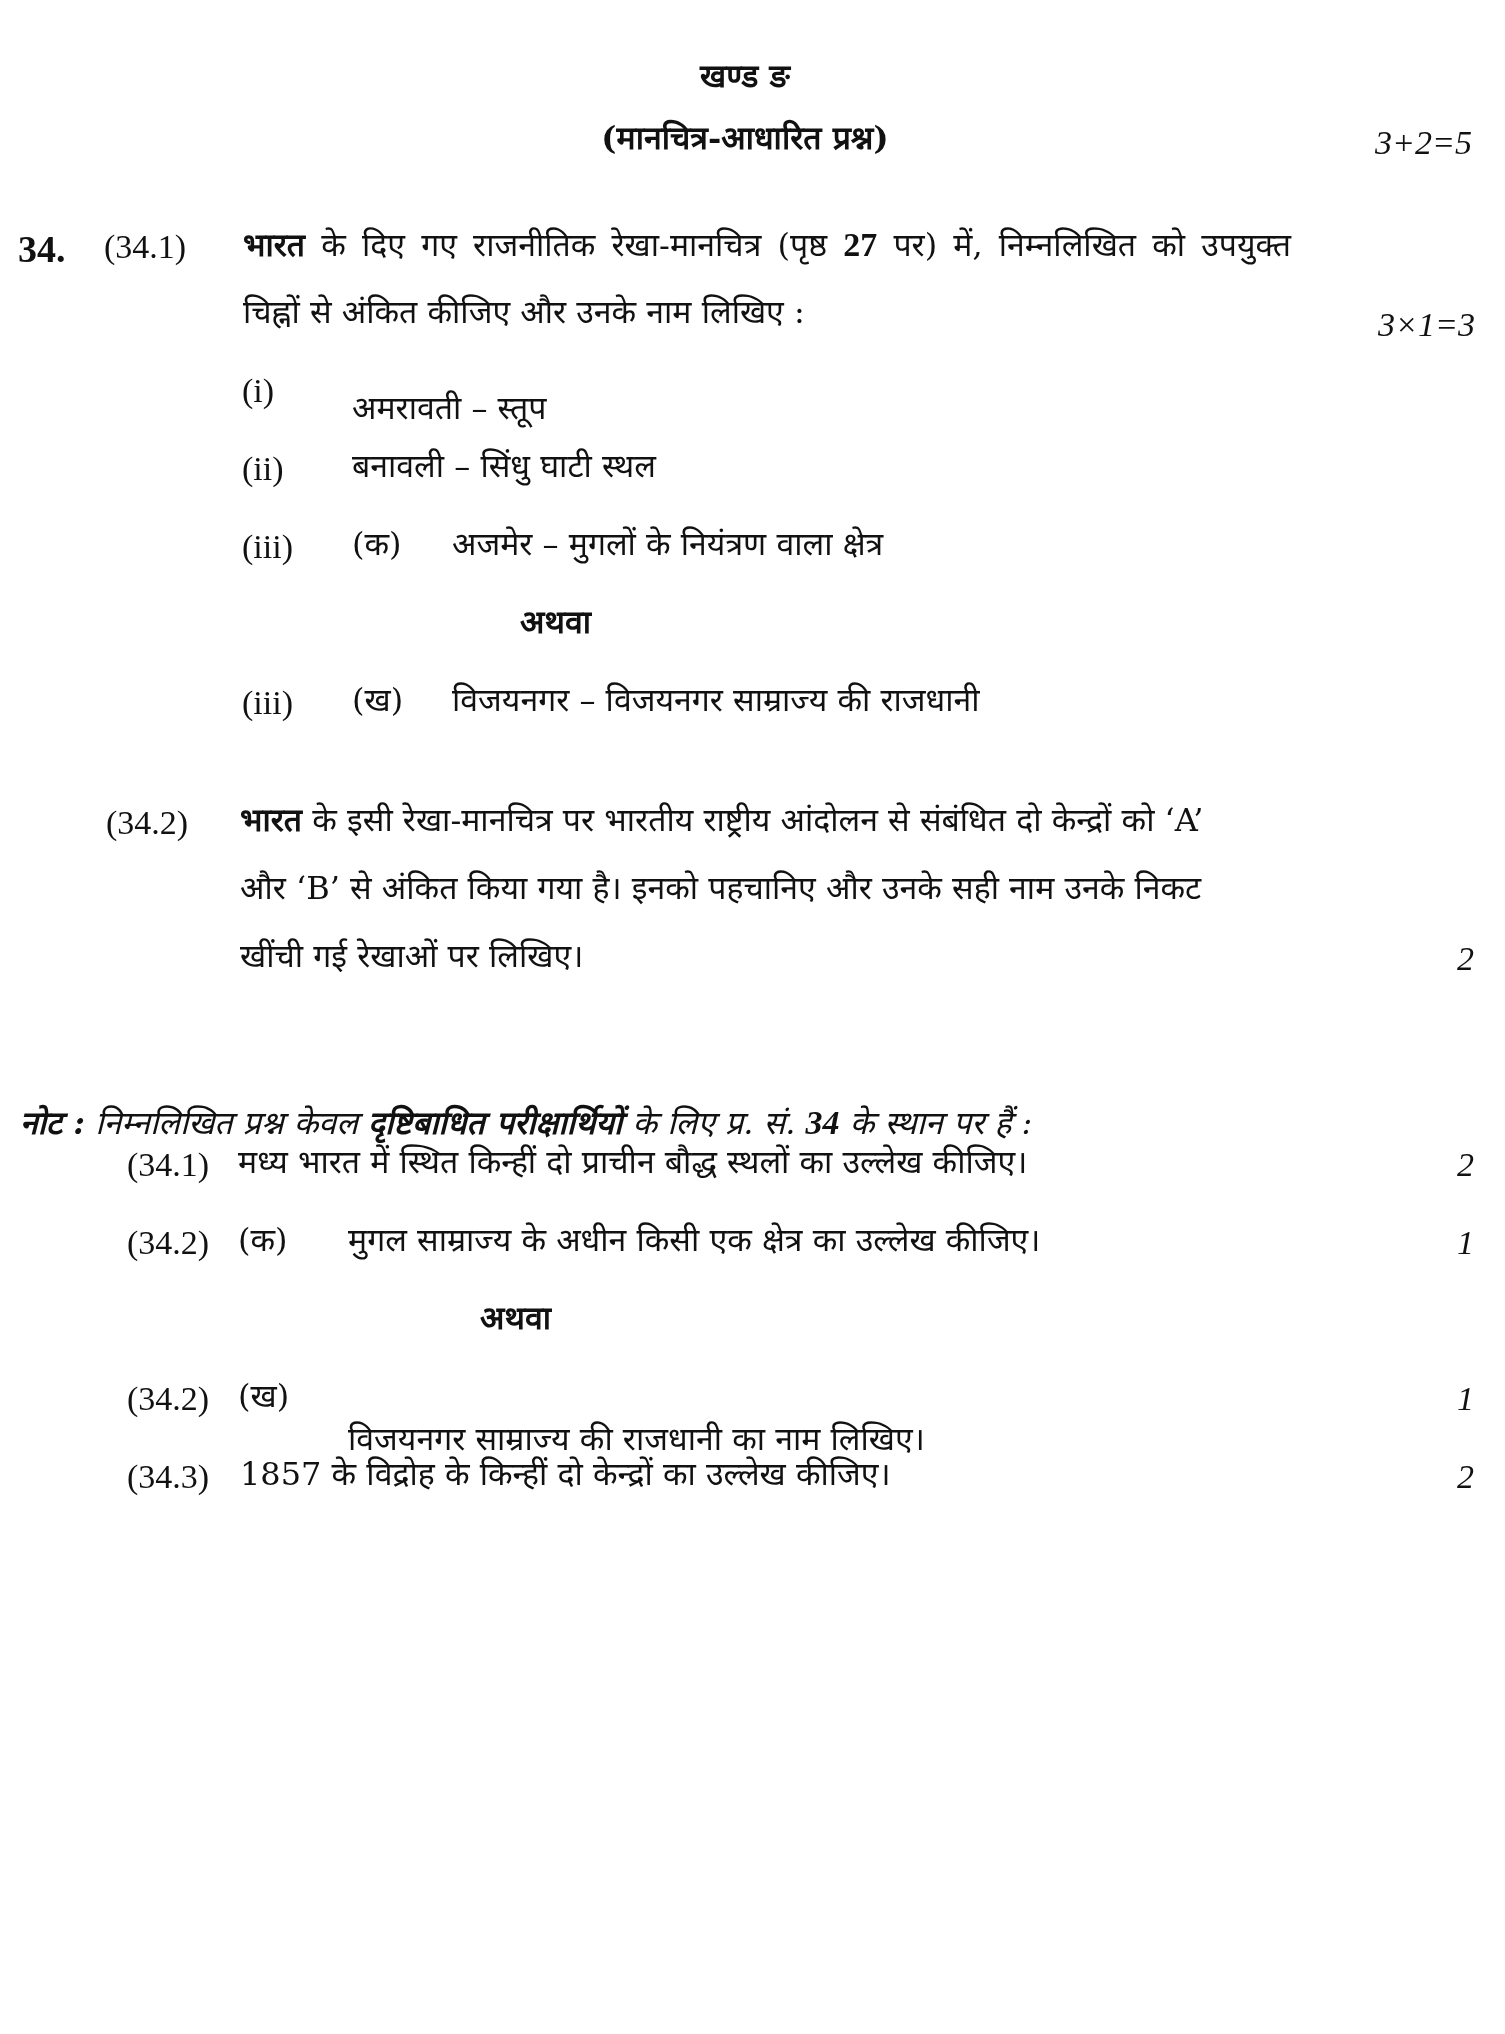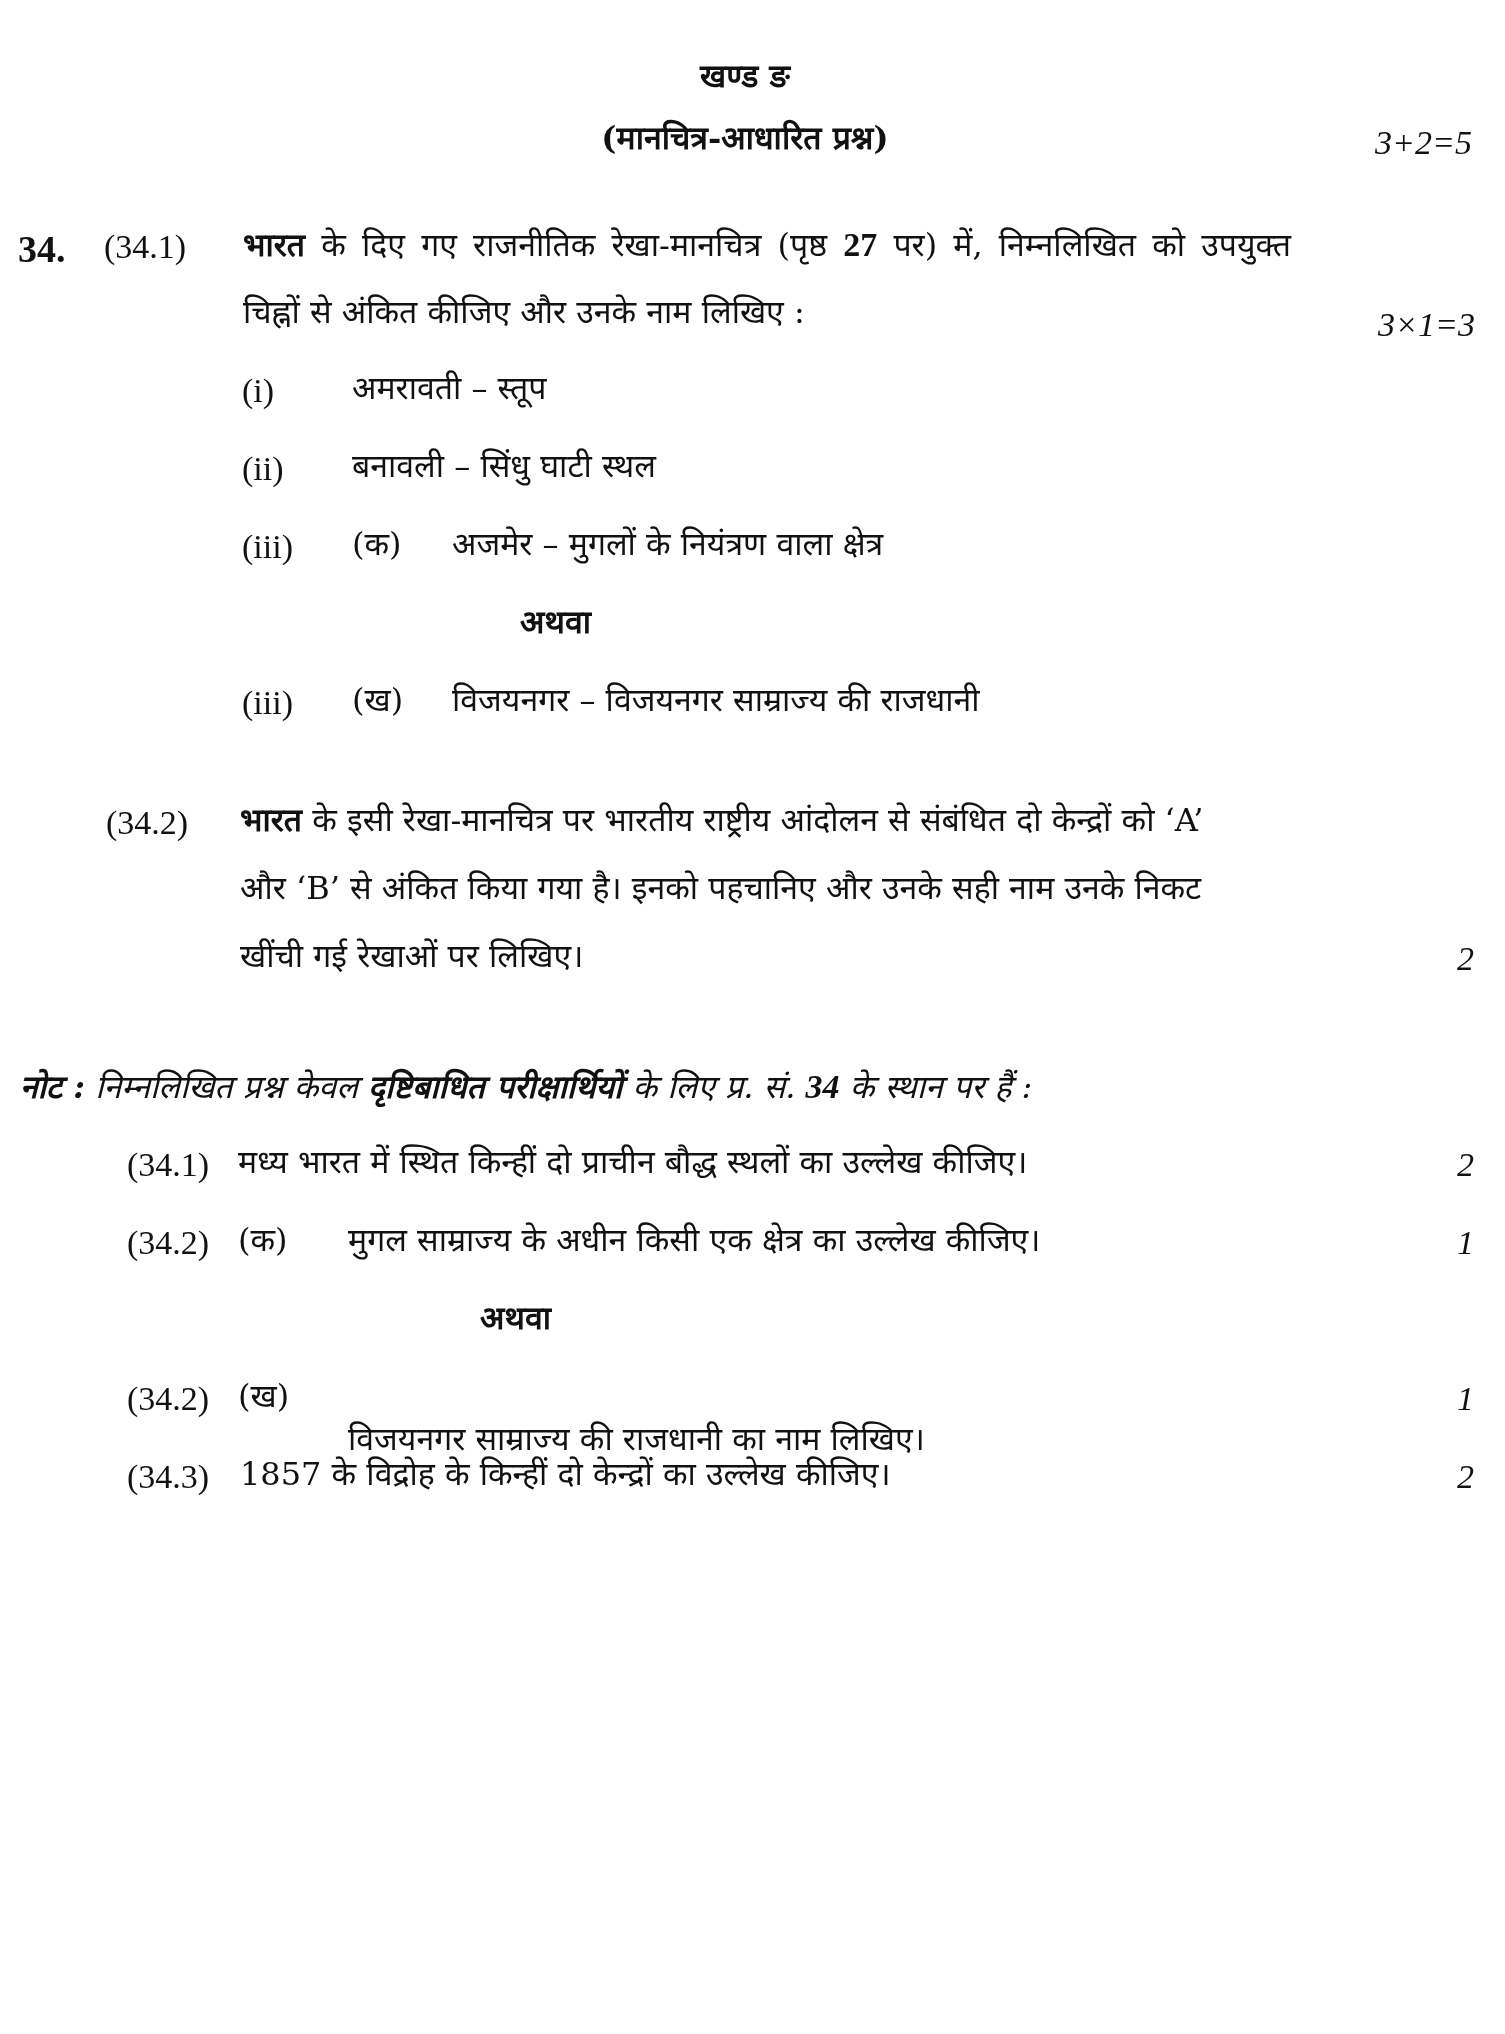--- a/index.html
+++ b/index.html
@@ -4,21 +4,21 @@
   <style>
     html, body { margin: 0; padding: 0; background: #ffffff; }
     body {
       width: 1505px; height: 2034px; position: relative; overflow: hidden;
       color: #111111;
       font-family: "DejaVu Serif", "Liberation Serif", serif;
       font-size: 33px;
     }
     .abs { position: absolute; white-space: nowrap; line-height: 1; }
     .bold { font-weight: bold; }
-    .ital { font-style: italic; }
+    .ital { font-style: italic; margin-top: 36px; }
     .num { font-family: "Liberation Serif", "DejaVu Serif", serif; font-size: 34px; }
     .mark { font-family: "Liberation Serif", "DejaVu Serif", serif; font-style: italic; font-size: 34px; }
     .dev { font-size: 32px; }
     .center { transform: translateX(-50%); }
     .right { transform: translateX(-100%); }
   </style>
 </head>
 <body>
 
 <div class="abs bold center dev" style="left:745px; top:60px;">खण्ड ङ</div>
@@ -30,21 +30,21 @@
 <div class="abs dev" style="left:243px; top:228px; word-spacing:6px;">
   <span class="bold">भारत</span>
   <span>के दिए गए राजनीतिक रेखा-मानचित्र (पृष्ठ</span>
   <span class="bold num">27</span>
   <span>पर) में, निम्नलिखित को उपयुक्त</span>
 </div>
 <div class="abs dev" style="left:243px; top:296px;">चिह्नों से अंकित कीजिए और उनके नाम लिखिए :</div>
 <div class="abs mark right" style="left:1475px; top:298px;margin-top:10px;">3×1=3</div>
 
 <div class="abs num" style="left:242px; top:374px;">(i)</div>
-<div class="abs dev" style="left:352px; top:372px;">अमरावती – स्तूप</div>
+<div class="abs dev" style="left:352px; top:392px;">अमरावती – स्तूप</div>
 
 <div class="abs num" style="left:242px; top:452px;">(ii)</div>
 <div class="abs dev" style="left:352px; top:450px;">बनावली – सिंधु घाटी स्थल</div>
 
 <div class="abs num" style="left:242px; top:530px;">(iii)</div>
 <div class="abs dev" style="left:352px; top:528px;">(क)</div>
 <div class="abs dev" style="left:452px; top:528px;">अजमेर – मुगलों के नियंत्रण वाला क्षेत्र</div>
 
 <div class="abs bold dev" style="left:520px; top:606px;">अथवा</div>
 

